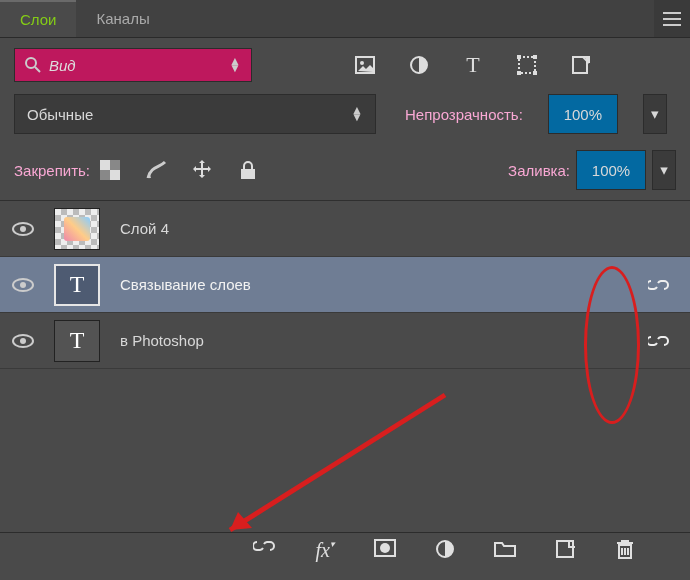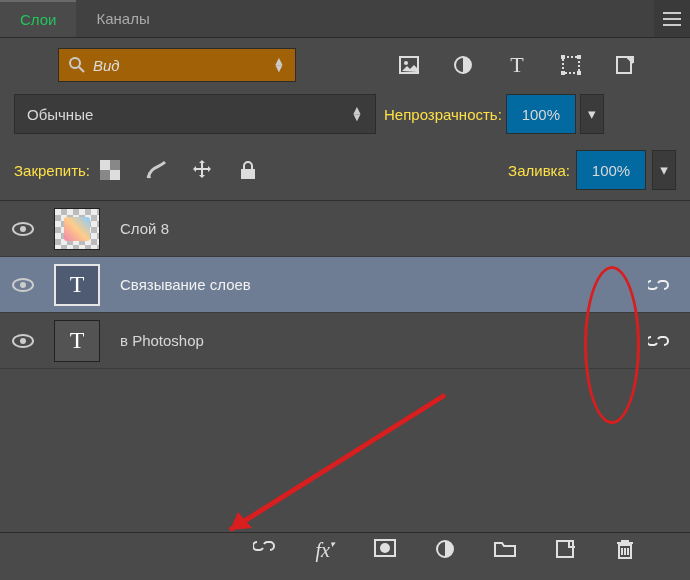--- a/index.html
+++ b/index.html
@@ -29,21 +29,21 @@
   .tab {
     padding: 0 20px;
     height: 100%;
     display: flex;
     align-items: center;
     color: #aaa;
     cursor: pointer;
   }
   .tab.active {
     background: #4a4a4a;
-    color: #22c55e;
+    color: #84cc16;
     border-top: 2px solid #6a6a6a;
   }
   .tabs-spacer { flex: 1; }
   .panel-menu {
     width: 36px;
     text-align: center;
     color: #ccc;
     cursor: pointer;
     background: #3a3a3a;
     height: 100%;
@@ -55,58 +55,57 @@
   
   .row1 {
     display: flex;
     align-items: center;
     gap: 10px;
     padding: 10px 14px 6px;
   }
   .search-box {
     flex: 0 0 238px;
     height: 34px;
-    background: #a16207;
+    background: #be185d;
     border: 1px solid #2c2c2c;
     display: flex;
     align-items: center;
     padding: 0 10px;
     color: #ddd;
     justify-content: space-between;
-    margin-left: 44px;
   }
   .search-left { display:flex; align-items:center; gap:8px; font-style: italic;}
   .icon { display:inline-flex; align-items:center; justify-content:center; }
   .filter-icons {
     margin-left: 90px;
     display: flex;
     gap: 28px;
     align-items: center;
   }
   .filter-icons .ico {
     width: 26px; height: 26px;
     display:flex; align-items:center; justify-content:center;
     color:#ddd;
   }
 
   
   .row2 {
-    display:flex; align-items:center; gap:4px;
+    display:flex; align-items:center; gap:25px;
     padding: 6px 14px;
   }
   .blend-select {
     flex: 0 0 362px;
     height: 40px;
     background:#3b3b3b;
     border:1px solid #2c2c2c;
     display:flex; align-items:center;
     padding: 0 12px;
     justify-content: space-between;
   }
-  .label { color:#fde047; }
+  .label { color:#f9a8d4; }
   .opacity-label { margin-left: 4px; }
   .value-box {
     height: 40px;
     background:#0369a1;
     border:1px solid #2c2c2c;
     display:flex; align-items:center; justify-content:center;
     padding: 0 10px;
     min-width: 70px;
   }
   .menu-btn {
@@ -336,21 +335,21 @@
     <div class="layer">
       <div class="vis">
           <svg width="22" height="16">
             <ellipse cx="11" cy="8" rx="10" ry="6" fill="none" stroke="#ccc" stroke-width="2"></ellipse>
             <circle cx="11" cy="8" r="3" fill="#ccc"></circle>
           </svg>
         </div>
       <div class="thumb checker">
           <div style="width:60%;height:60%;background:linear-gradient(45deg,#e8a,#fc8,#8cf);border-radius:3px"></div>
         </div>
-      <div class="layer-name">Слой 8</div>
+      <div class="layer-name">Слой 4</div>
       <div class="link-col"></div>
     </div>
 
     <div class="layer selected">
       <div class="vis">
           <svg width="22" height="16">
             <ellipse cx="11" cy="8" rx="10" ry="6" fill="none" stroke="#ccc" stroke-width="2"></ellipse>
             <circle cx="11" cy="8" r="3" fill="#ccc"></circle>
           </svg>
         </div>

